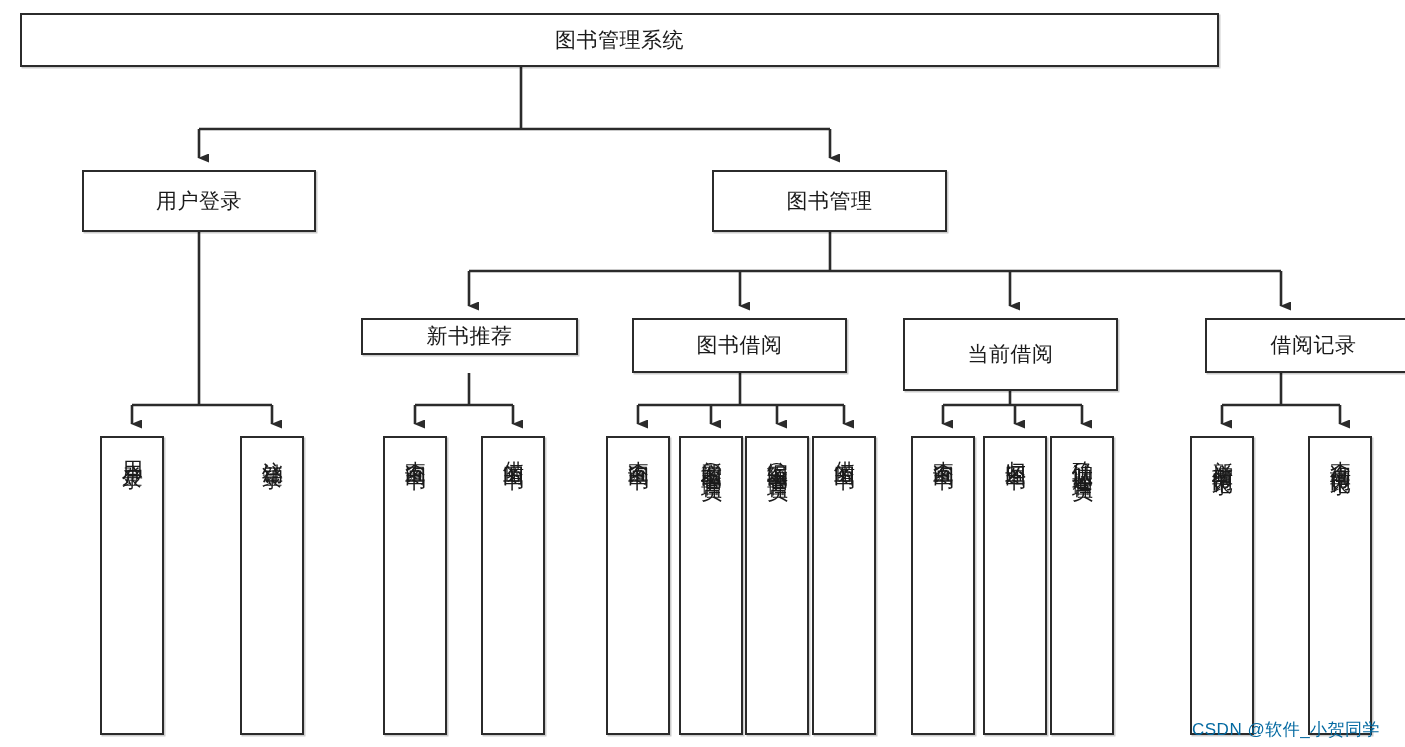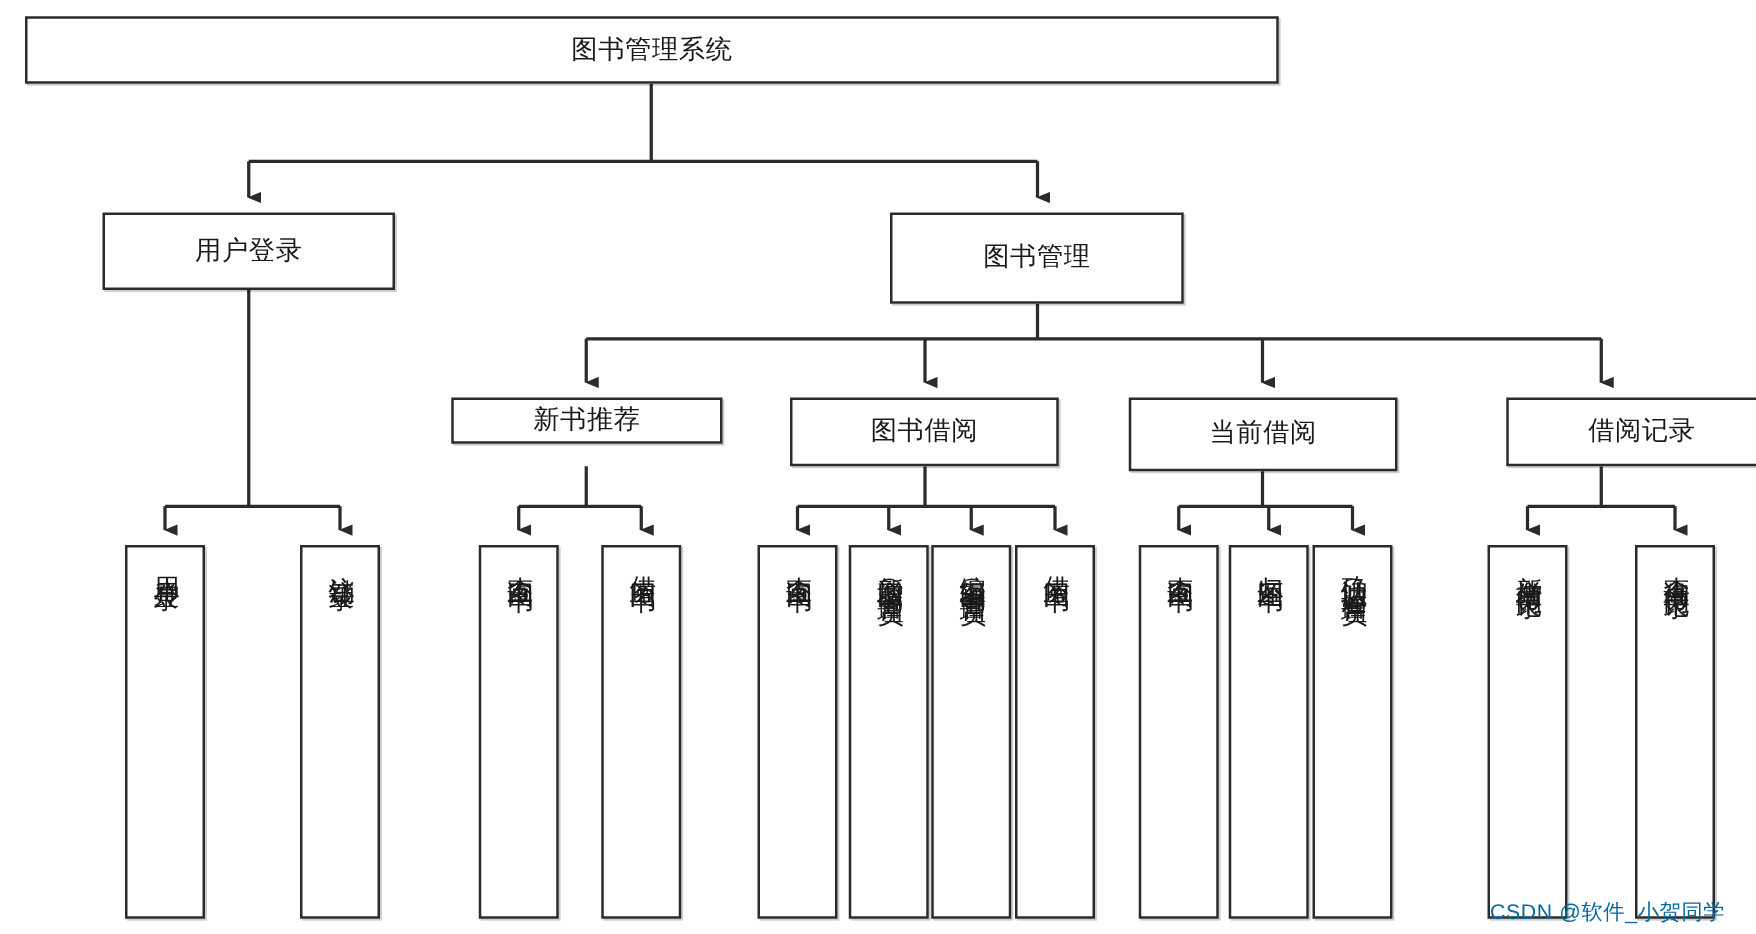--- a/index.html
+++ b/index.html
@@ -119,38 +119,38 @@
       <path d="M1082,405 L1082,424" marker-end="url(#arrowhead)"></path>
     </g>
     <g stroke="#2b2b2b" stroke-width="2.6" fill="none">
       <path d="M1281,373 L1281,405"></path>
       <path d="M1222,405 L1340,405"></path>
       <path d="M1222,405 L1222,424" marker-end="url(#arrowhead)"></path>
       <path d="M1340,405 L1340,424" marker-end="url(#arrowhead)"></path>
     </g>
   </svg>
 
-  <div class="node" id="node-root" style="left: 20px; top: 13px; width: 1003px; height: 54px;">
+  <div class="node" id="node-root" style="left: 20px; top: 13px; width: 1199px; height: 54px;">
     <span class="label">图书管理系统</span>
   </div>
 
   <div class="node" id="n-l1-0" style="left: 82px; top: 170px; width: 234px; height: 62px;">
     <span class="label">用户登录</span>
   </div>
-  <div class="node" id="n-l1-1" style="left: 712px; top: 170px; width: 235px; height: 73px;">
+  <div class="node" id="n-l1-1" style="left: 712px; top: 170px; width: 235px; height: 62px;">
     <span class="label">图书管理</span>
   </div>
 
   <div class="node" id="n-l2-0" style="left: 361px; top: 318px; width: 217px; height: 37px;">
     <span class="label">新书推荐</span>
   </div>
   <div class="node" id="n-l2-1" style="left: 632px; top: 318px; width: 215px; height: 55px;">
     <span class="label">图书借阅</span>
   </div>
-  <div class="node" id="n-l2-2" style="left: 903px; top: 318px; width: 215px; height: 59px;">
+  <div class="node" id="n-l2-2" style="left: 903px; top: 318px; width: 215px; height: 73px;">
     <span class="label">当前借阅</span>
   </div>
   <div class="node" id="n-l2-3" style="left: 1173px; top: 318px; width: 217px; height: 55px; margin-left: 32px;">
     <span class="label">借阅记录</span>
   </div>
 
   <div class="node vertical" id="n-lf-0" style="left: 100px; top: 436px; width: 64px; height: 299px;">
     <span class="label">用户登录</span>
   </div>
   <div class="node vertical" id="n-lf-1" style="left: 240px; top: 436px; width: 64px; height: 299px;">

